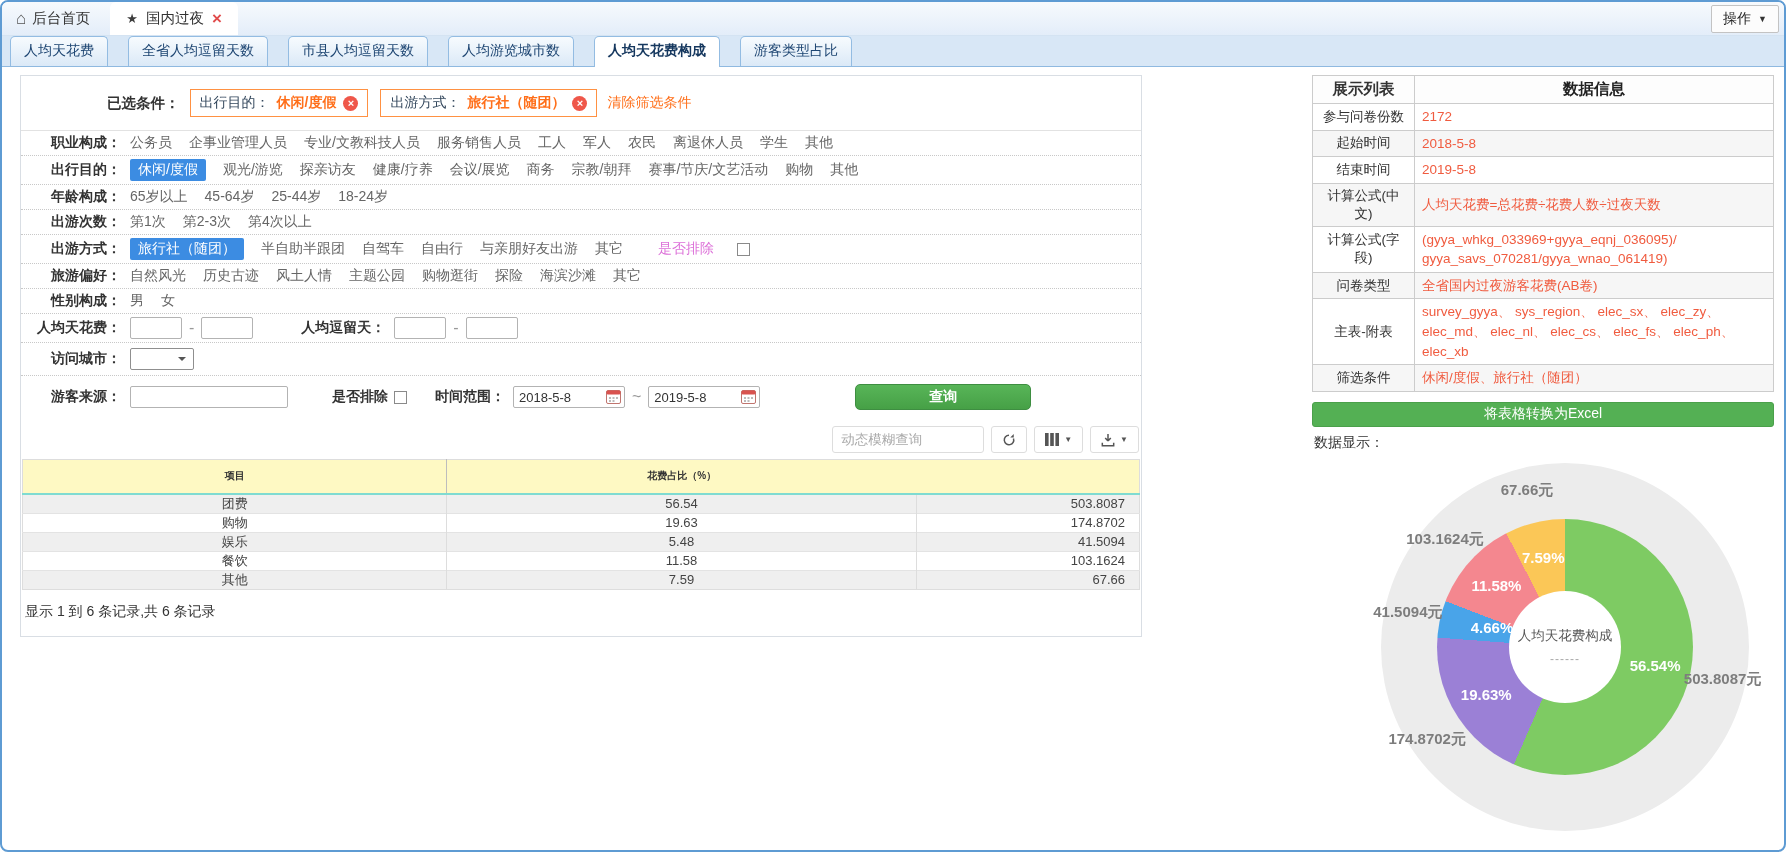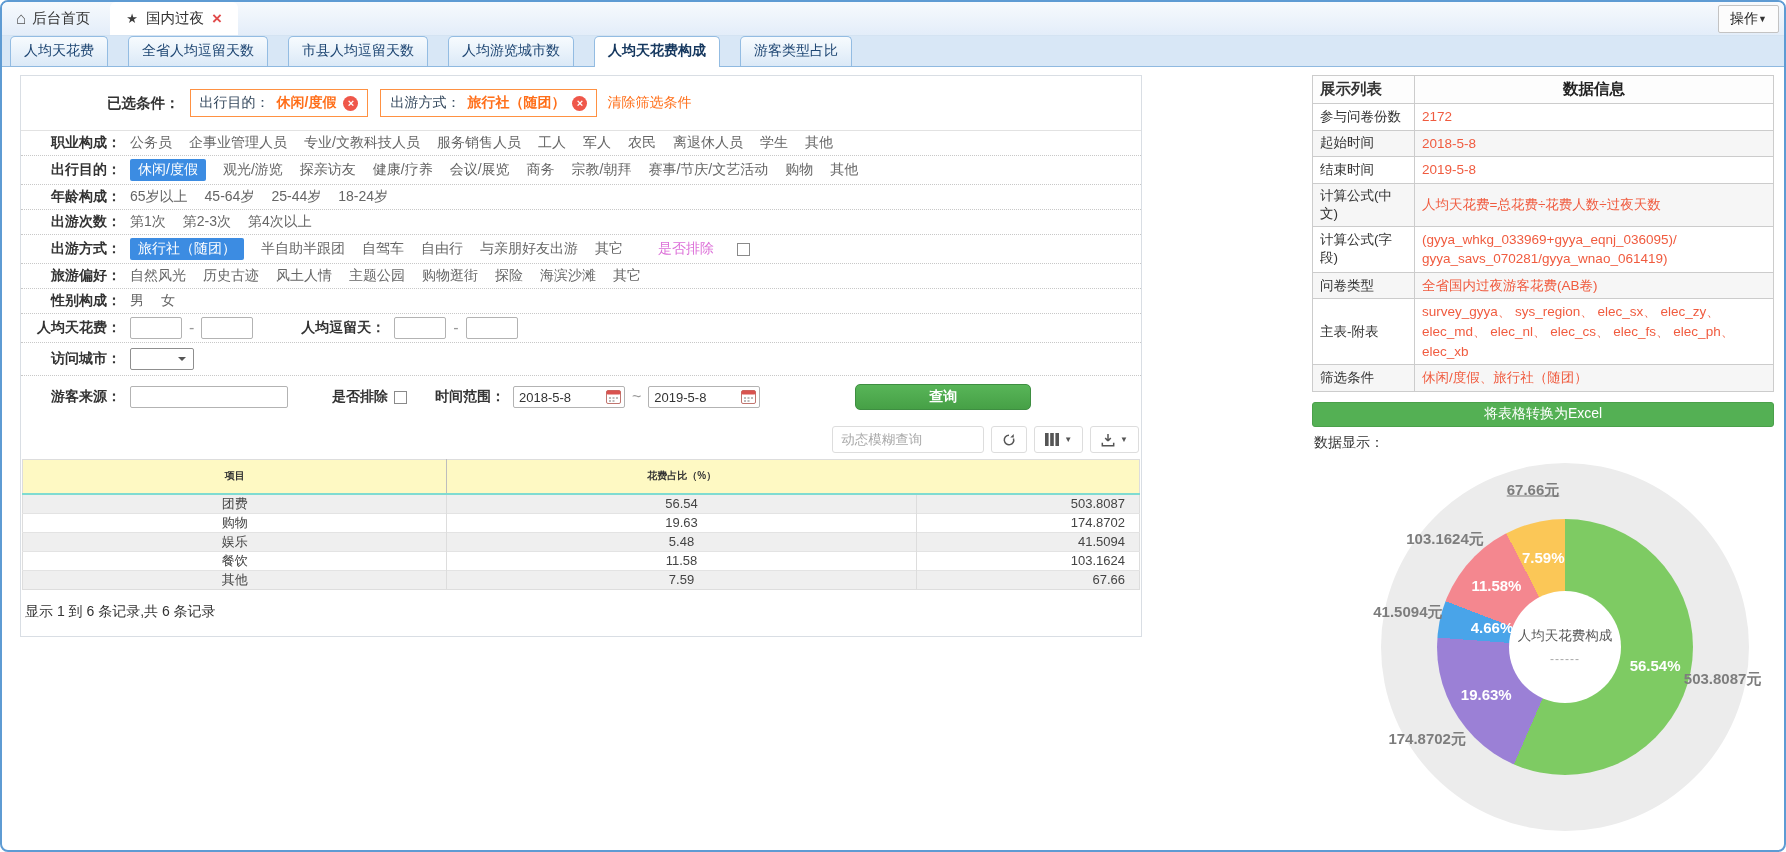--- a/index.html
+++ b/index.html
@@ -6,21 +6,21 @@
 html,body{width:1786px;height:852px}
 body{font-family:"Liberation Sans","DejaVu Sans",sans-serif;background:#fff}
 .window{width:1786px;height:852px;border:2px solid #5e9bd3;border-radius:8px;overflow:hidden;background:#fff;position:relative}
 
 .topbar{height:34px;background:linear-gradient(#f7fafd,#e3edf9);display:flex;align-items:stretch;border-bottom:1px solid #d4e3f2}
 .home-tab{display:flex;align-items:center;gap:6px;padding:0 20px 0 14px;font-size:14.5px;color:#333;cursor:pointer}
 .home-icon{font-size:17px;color:#555;line-height:1}
 .doc-tab{display:flex;align-items:center;gap:8px;padding:0 16px;background:#fff;border-radius:6px 6px 0 0;font-size:14.5px;color:#333;cursor:pointer}
 .star-icon{color:#3c3c3c;font-size:13px}
 .close-icon{color:#e14b4b;font-weight:bold;font-size:17px;line-height:1;cursor:pointer}
-.actions-btn{margin-left:auto;align-self:center;margin-right:5px;border:1px solid #c3c3c3;background:#fcfcfc;border-radius:2px;padding:4px 11px;font-size:14px;color:#222;display:flex;align-items:center;cursor:pointer}
+.actions-btn{margin-left:auto;align-self:center;margin-right:5px;border:1px solid #c3c3c3;background:#fcfcfc;border-radius:2px;padding:4px 11px;font-size:14px;color:#222;display:flex;gap:7px;align-items:center;cursor:pointer}
 .caret{font-size:9px;color:#333}
 
 .tabstrip{height:31px;background:#d8e7f6;display:flex;align-items:flex-end;padding-left:8px;border-bottom:1px solid #8fb9e0;gap:20px}
 .tab{background:linear-gradient(#f7fbfe,#dbe9f7);border:1px solid #93bce2;border-bottom:none;border-radius:5px 5px 0 0;padding:5px 13px 6px;font-size:14px;color:#1d4572;cursor:pointer;white-space:nowrap}
 .tab.active{background:#fff;font-weight:bold;color:#16385f;margin-bottom:-1px;padding-bottom:7px}
 
 .content{display:flex;align-items:flex-start;padding:8px 10px 0 18px;height:786px}
 .left-panel{width:1122px;border:1px solid #d9dee4;display:flex;flex-direction:column;background:#fff}
 .cond-section{padding:13px 10px;display:flex;align-items:center;gap:10px;border-bottom:1px solid #e2e2e2}
 .cond-label{font-weight:bold;color:#333;font-size:14.5px;margin-left:76px}
@@ -61,21 +61,21 @@
 .data-table tbody tr:first-child td{border-top:2px solid #7fdbd1}
 .td-name{text-align:center;width:38%;border-right:1px solid #ddd}
 .td-pct{text-align:center;width:42%;color:#ef5a3c;border-right:1px solid #ddd}
 .td-val{text-align:right;padding-right:14px}
 .table-footer{padding:13px 4px 15px;font-size:14px;color:#333}
 
 .right-panel{width:462px;margin-left:auto;display:flex;flex-direction:column}
 .info-table{width:100%;border-collapse:collapse;font-size:13.5px}
 .info-table th,.info-table td{border:1px solid #ccc;padding:3px 7px}
 .info-table thead th{font-size:15.5px;font-weight:bold;color:#222;background:#fdfdfd;height:27px}
-.info-table .lbl{width:102px;text-align:left;color:#333;font-weight:normal}
+.info-table .lbl{width:102px;text-align:center;color:#333;font-weight:normal}
 .info-table td.value{color:#f05b3f;line-height:1.45}
 .info-table tbody tr:nth-child(even){background:#f6f6f6}
 .excel-btn{margin-top:10px;height:25px;background:#54b054;border:1px solid #4aa04a;border-radius:3px;color:#fff;font-size:14px;cursor:pointer}
 .display-label{margin:7px 2px 0;font-size:14px;color:#333}
 
 .chart-stage{position:relative;height:400px;margin-top:2px}
 .abs-c{position:absolute;transform:translate(-50%,-50%);border-radius:50%}
 .ghost{width:368px;height:368px;background:#ececec}
 .donut{width:256px;height:256px;cursor:pointer}
 .hole{width:112px;height:112px;background:#fff;display:flex;flex-direction:column;align-items:center;justify-content:center;gap:7px}
@@ -393,19 +393,19 @@
         </div>
       <span class="slice-label" style="left: 343.065px; top: 211.77px;">56.54%</span>
           <span class="outer-label" style="left: 410.614px; top: 225.847px;">503.8087元</span>
           <span class="slice-label" style="left: 174.242px; top: 240.551px;">19.63%</span>
           <span class="outer-label" style="left: 115.173px; top: 276.215px; margin-top: 9px;">174.8702元</span>
           <span class="slice-label" style="left: 180px; top: 172.931px;">4.66%</span>
           <span class="outer-label" style="left: 95.8774px; top: 157.879px;">41.5094元</span>
           <span class="slice-label" style="left: 184.45px; top: 131.641px;">11.58%</span>
           <span class="outer-label" style="left: 133.038px; top: 85.6213px;">103.1624元</span>
           <span class="slice-label" style="left: 231.27px; top: 103.603px;">7.59%</span>
-          <span class="outer-label" style="left: 221px; top: 36.5553px; text-decoration: underline;">67.66元</span>
+          <span class="outer-label" style="left: 215px; top: 36.5553px;">67.66元</span>
         </div>
 
     </div>
 
   </div>
 </div>
 
 </body></html>

